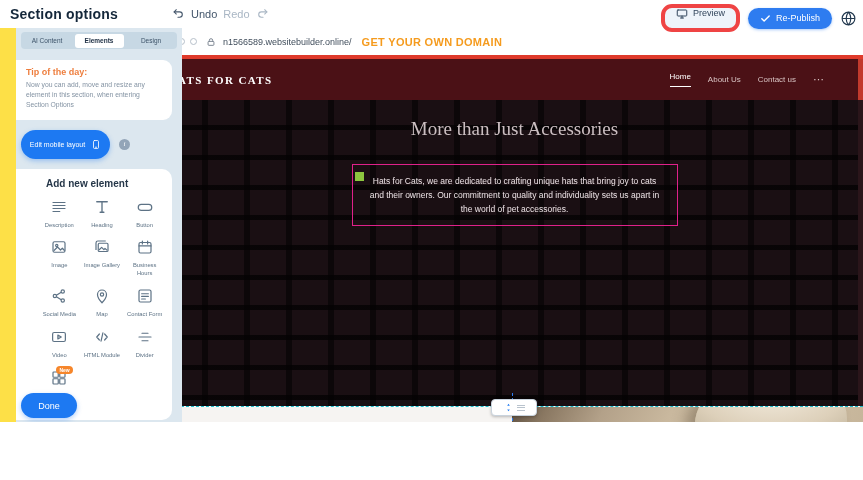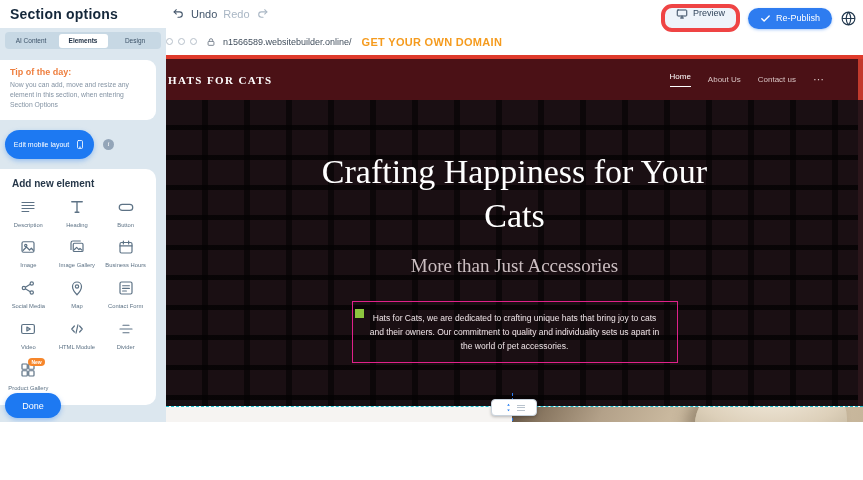--- a/index.html
+++ b/index.html
@@ -15,33 +15,33 @@
   .topbar-right{position:absolute;right:6px;top:4px;display:flex;align-items:center;gap:8px;}
   .btn-preview{display:flex;align-items:flex-start;gap:5px;height:20px;padding:0 11px;border-radius:11px;
     background:#eef4fa;border:4px solid #ef4444;color:#33465c;font-size:9px;cursor:pointer;}
   .btn-preview .ico{width:12px;height:12px;}
   .btn-republish{display:flex;align-items:center;gap:5px;height:21px;padding:0 12px;border-radius:11px;
     background:#2e7cf0;color:#fff;font-size:9px;border:none;cursor:pointer;box-shadow:0 1px 3px rgba(46,124,240,.4);}
   .btn-republish .ico{width:11px;height:11px;}
   .globe{width:17px;height:17px;color:#22384e;cursor:pointer;}
 
   
-  .sidebar{position:absolute;left:0;top:28px;width:166px;bottom:0;background:#dce7ef;z-index:5;}
+  .sidebar{position:absolute;left:16px;top:28px;width:166px;bottom:0;background:#dce7ef;z-index:5;}
   .tabs{display:flex;margin:4px 5px 0 5px;height:17px;background:#c7d8e4;border-radius:4px;}
   .tab{flex:1;display:flex;align-items:center;justify-content:center;font-size:6.5px;color:#3c5268;cursor:pointer;border-radius:3px;margin:1.5px;}
   .tab.active{background:#fff;font-weight:700;color:#223347;}
   .tip-card{margin-top:11px;width:156px;box-sizing:border-box;background:#fff;border-radius:0 9px 9px 0;padding:7px 9px 9px 10px;}
   .tip-title{font-size:9px;font-weight:700;color:#ee7e3e;}
   .tip-body{font-size:6.8px;color:#8493a3;line-height:1.5;margin-top:3px;}
   .mobile-row{display:flex;align-items:center;gap:9px;margin:10px 0 0 5px;}
   .btn-mobile{display:flex;align-items:center;justify-content:center;gap:6px;width:89px;height:29px;border-radius:15px;
     background:#1d79f2;color:#fff;font-size:7px;border:none;cursor:pointer;box-shadow:0 2px 5px rgba(29,121,242,.35);}
   .btn-mobile .ico{width:10px;height:15px;}
   .info-dot{width:11px;height:11px;border-radius:50%;background:#93a5b8;color:#fff;font-size:7px;display:flex;align-items:center;justify-content:center;font-style:italic;font-family:"Liberation Serif",serif;cursor:pointer;}
-  .add-card{margin-top:10px;width:156px;box-sizing:border-box;background:#fff;border-radius:0 10px 10px 0;padding:9px 2px 12px 0;}
+  .add-card{margin-top:10px;width:156px;box-sizing:border-box;background:#fff;border-radius:0 10px 10px 0;padding:9px 2px 12px 18px;}
   .add-title{font-size:10px;font-weight:700;color:#263749;margin:0 0 9px 12px;}
   .grid{display:grid;grid-template-columns:repeat(3,1fr);row-gap:9px;padding:0 4px;}
   .cell{position:relative;text-align:center;color:#5d7285;cursor:pointer;}
   .cell .gi{width:18px;height:18px;color:#5d7285;}
   .cell-label{font-size:5.8px;color:#5d7285;margin-top:2px;line-height:1.35;padding:0 3px;}
   .new-badge{position:absolute;top:-3px;right:8px;background:#f6862b;color:#fff;font-size:5px;font-weight:700;
     padding:1px 3px;border-radius:5px;line-height:1.2;}
   .sidebar-divider{position:absolute;left:8px;top:417px;width:146px;border-top:1px solid #7a8b9b;}
   .btn-done{position:absolute;left:5px;bottom:4px;width:56px;height:25px;border-radius:13px;background:#1d79f2;
     color:#fff;font-size:9px;border:none;cursor:pointer;box-shadow:0 2px 5px rgba(29,121,242,.35);}
@@ -286,21 +286,20 @@
         <div class="logo">HATS FOR CATS</div>
         <div class="nav">
           <span class="nav-item active">Home</span>
           <span class="nav-item">About Us</span>
           <span class="nav-item">Contact us</span>
           <span class="nav-item nav-more">⋯</span>
         </div>
       </div>
 
       <div class="hero">
-        <div class="hero-heading">Crafting Happiness for Your Cats</div>
         <div class="hero-sub">More than Just Accessories</div>
         <div class="textbox">
           <span class="green-handle"></span>
           <span>Hats for Cats, we are dedicated to crafting unique hats that bring joy to cats and their owners. Our commitment to quality and individuality sets us apart in the world of pet accessories.</span>
         </div>
       </div>
 
       <div class="strip-hdr"></div>
       <div class="strip-hero"></div>
 

